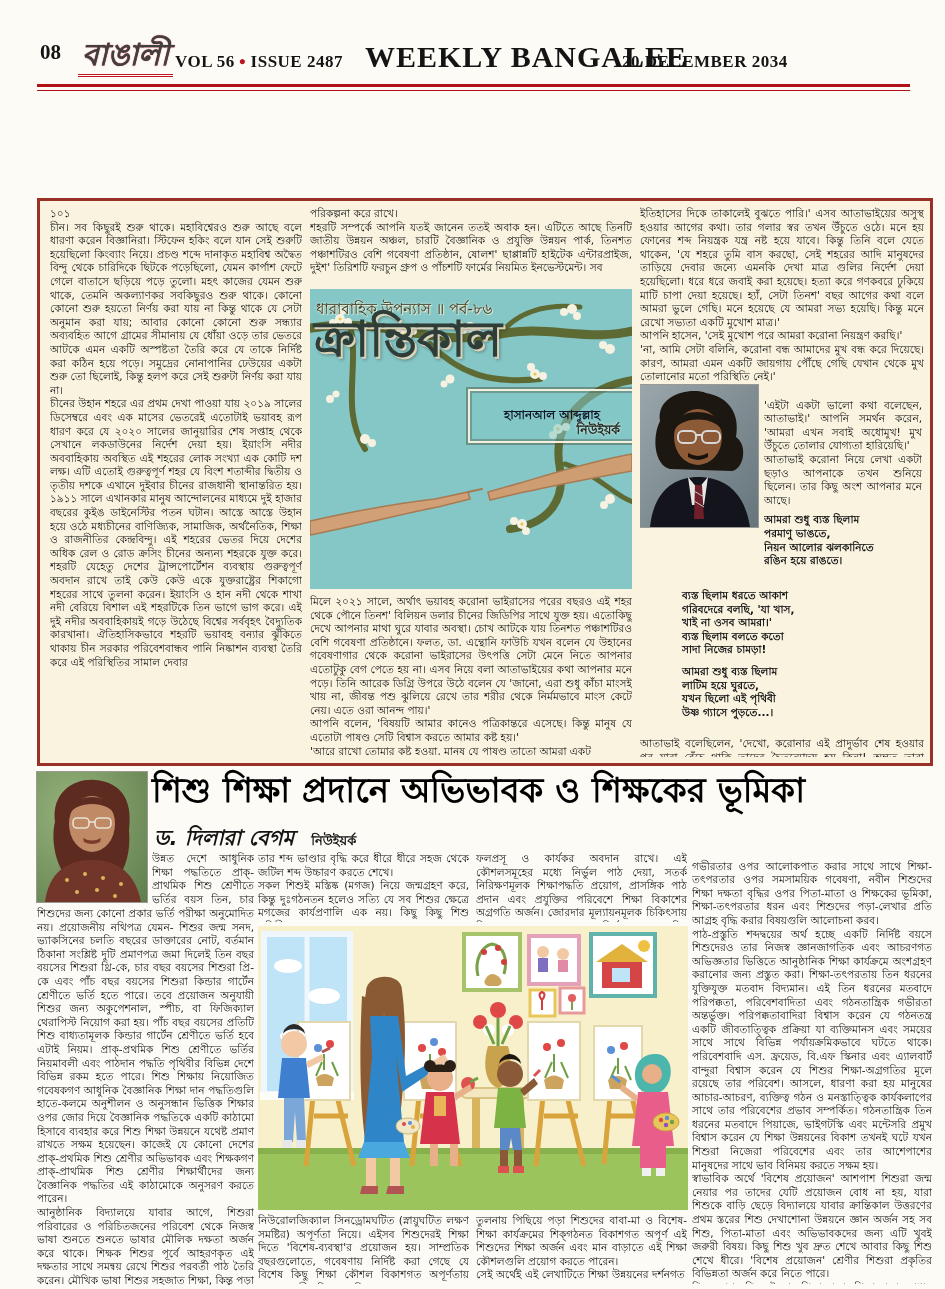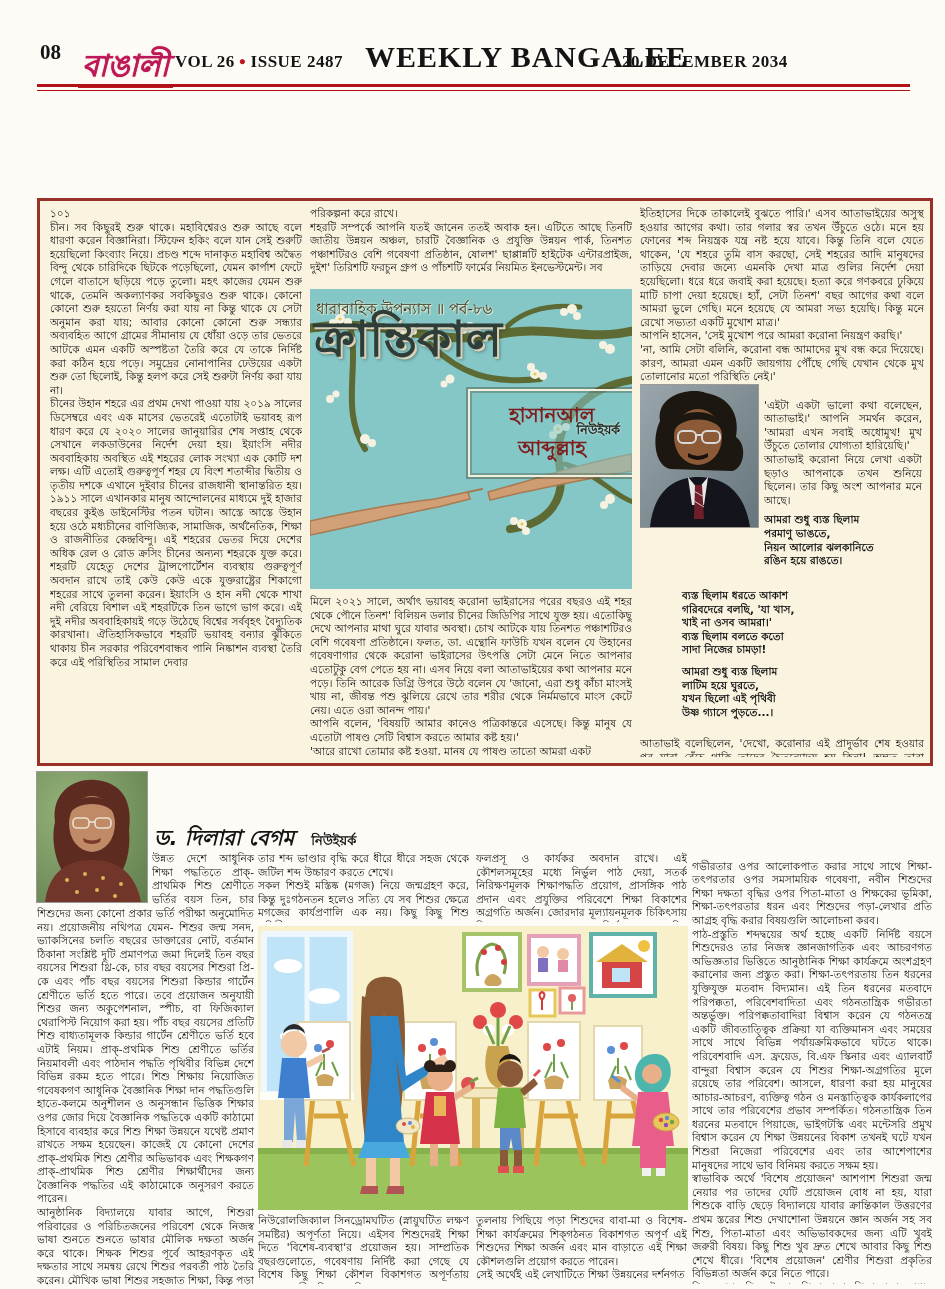--- a/index.html
+++ b/index.html
@@ -1,22 +1,22 @@
 <!DOCTYPE html>
 <html><head>
 <meta charset="utf-8">
 <style>
   html,body{margin:0;padding:0;background:#e8e6e0;}
   .page{position:relative;width:945px;height:1289px;background:#fdfbf6;margin:0 auto;overflow:hidden;
         font-family:"DejaVu Sans",sans-serif;color:#141414;}
   .abs{position:absolute;}
   
   .pagenum{font-family:"Liberation Serif",serif;font-weight:700;font-size:21px;}
-  .logo{color:#be185d;font-weight:800;font-size:30px;font-style:italic;line-height:1;
-        text-shadow:0 0 1px #c01420;border-bottom:3px double #c01420;padding:2px 4px 4px;margin-top:11px;}
+  .logo{color:#404040;font-weight:800;font-size:30px;font-style:italic;line-height:1;
+        text-shadow:0 0 1px #c01420;border-bottom:3px double #c01420;padding:2px 4px 4px;}
   .volissue,.dateline{font-family:"Liberation Serif",serif;font-size:17px;font-weight:600;letter-spacing:.5px;}
   .reddot{color:#c01420;font-size:12px;vertical-align:2px;padding:0 4px;}
   .masthead{font-family:"Liberation Serif",serif;font-weight:700;font-size:30px;letter-spacing:1px;}
   .rule{border-top:3px solid #b01217;border-bottom:1px solid #b01217;height:3px;}
   
   .banner{background:
      radial-gradient(ellipse 130px 55px at 10% 22%, rgba(20,146,126,.9) 0%, rgba(20,146,126,0) 62%),
      radial-gradient(ellipse 200px 90px at 4% 85%, rgba(91,45,143,.95) 0%, rgba(91,45,143,0) 65%),
      radial-gradient(ellipse 250px 100px at 28% 75%, rgba(164,40,110,.85) 0%, rgba(164,40,110,0) 65%),
      radial-gradient(ellipse 320px 120px at 52% 35%, rgba(211,31,60,.9) 0%, rgba(211,31,60,0) 62%),
@@ -29,38 +29,38 @@
   .banner-title{position:absolute;left:0;right:0;top:24px;text-align:center;color:#fff;
      font-size:37px;font-weight:800;text-shadow:0 2px 4px rgba(40,0,40,.45);z-index:2;}
   
   .novelbox{border:3px solid #993128;background:#f9f3e0;}
   .bn{font-size:10.5px;line-height:13.6px;text-align:justify;white-space:pre-line;overflow:hidden;}
   .illus{background:#84c7c6;overflow:hidden;}
   .serial-label{font-size:15px;font-weight:400;color:#3a3a24;text-shadow:0 0 3px #eee9d0,1px 1px 0 #eee9d0;}
   .novel-title{font-size:49px;font-weight:800;color:#2e3d38;line-height:1;
      text-shadow:2px 2px 0 #d9d2b8,3px 3px 3px rgba(20,20,20,.35);}
   .author-plate{border:2px solid #f3efdd;box-shadow:0 0 0 2px rgba(70,80,60,.45), inset 0 0 0 2px rgba(70,80,60,.35);
-     background:rgba(132,199,198,.55);text-align:center;font-weight:800;font-size:20px;color:#7f1d1d;padding:9px 6px;}
+     background:rgba(132,199,198,.55);text-align:center;font-weight:800;font-size:12px;color:#0f172a;padding:15px 6px;}
   .author-loc{font-weight:800;font-size:12.5px;color:#26261a;text-align:right;text-shadow:0 0 3px #d9eff0;}
   .poem{white-space:pre-line;font-size:10.5px;line-height:13.6px;font-weight:600;}
   
   .headline{font-size:34px;font-weight:800;line-height:1.2;color:#000;}
   .byline-author{font-size:21px;font-weight:800;font-style:italic;text-align:right;}
   .byline-loc{font-size:13px;font-weight:800;margin-left:12px;}
   .photo-frame{outline:1px solid #9a9a92;}
 </style>
 </head>
 <body>
 
 <div class="page">
 
   <div class="abs pagenum" style="left:40px;top:40px">08</div>
   <div class="abs logo" style="left:78px;top:38px">বাঙালী</div>
   <div class="abs volissue" style="left:175px;top:52px">
-    <span>VOL 26</span><span class="reddot">●</span><span>ISSUE 2487</span>
+    <span>VOL 56</span><span class="reddot">●</span><span>ISSUE 2487</span>
   </div>
   <div class="abs masthead" style="left:365px;top:40px">WEEKLY BANGALEE</div>
   <div class="abs dateline" style="left:622px;top:52px">20 DECEMBER 2034</div>
   <div class="abs rule" style="left:37px;top:84px;width:873px"></div>
 
 
   <div class="abs novelbox" style="left:37px;top:198px;width:890px;height:562px">
 
     <div class="abs bn" style="left:10px;top:6px;width:252px;height:548px">        ১০১
     চীন। সব কিছুরই শুরু থাকে। মহাবিশ্বেরও শুরু আছে বলে ধারণা করেন বিজ্ঞানিরা। স্টিফেন হকিং বলে যান সেই শুরুটি হয়েছিলো কিংব্যাং নিয়ে। প্রচণ্ড শব্দে দানাকৃত মহাবিশ্ব অদ্বৈত বিন্দু থেকে চারিদিকে ছিটকে পড়েছিলো, যেমন কার্পাশ ফেটে গেলে বাতাসে ছড়িয়ে পড়ে তুলো। মহৎ কাজের যেমন শুরু থাকে, তেমনি অকল্যাণকর সবকিছুরও শুরু থাকে। কোনো কোনো শুরু হয়তো নির্ণয় করা যায় না কিন্তু থাকে যে সেটা অনুমান করা যায়; আবার কোনো কোনো শুরু সন্ধ্যার অব্যবহিত আগে গ্রামের সীমানায় যে ধোঁয়া ওড়ে তার ভেতরে আটকে এমন একটি অস্পষ্টতা তৈরি করে যে তাকে নির্দিষ্ট করা কঠিন হয়ে পড়ে। সমুদ্রের নোনাপানির ঢেউয়ের একটা শুরু তো ছিলোই, কিন্তু হলপ করে সেই শুরুটা নির্ণয় করা যায় না।
@@ -246,20 +246,21 @@
           <circle cx="48" cy="102" r="2"></circle>
           <circle cx="66" cy="106" r="2"></circle>
           <circle cx="84" cy="112" r="2"></circle>
           <circle cx="40" cy="120" r="2"></circle>
           <circle cx="60" cy="118" r="2"></circle>
           <circle cx="78" cy="124" r="2"></circle>
         </g>
     </svg>
   </div>
 
+  <div class="abs headline" style="left:152px;top:770px;width:780px">শিশু শিক্ষা প্রদানে অভিভাবক ও শিক্ষকের ভূমিকা</div>
   <div class="abs" style="left:154px;top:822px">
     <span class="byline-author">ড. দিলারা বেগম</span>
     <span class="byline-loc">নিউইয়র্ক</span>
   </div>
 
   <div class="abs bn" style="left:152px;top:852px;width:102px;height:52px">    উন্নত দেশে আধুনিক শিক্ষা পদ্ধতিতে প্রাক্-প্রাথমিক শিশু শ্রেণীতে ভর্তির বয়স তিন, চার এবং পাঁচ বছর। নিউইয়র্কে প্রাক্-প্রাথমিক শিশু শ্রেণীতে</div>
 
   <div class="abs bn" style="left:37px;top:907px;width:217px;height:378px">শিশুদের জন্য কোনো প্রকার ভর্তি পরীক্ষা অনুমোদিত নয়। প্রয়োজনীয় নথিপত্র যেমন- শিশুর জন্ম সনদ, ভ্যাকসিনের চলতি বছরের ডাক্তারের নোট, বর্তমান ঠিকানা সংশ্লিষ্ট দুটি প্রমাণপত্র জমা দিলেই তিন বছর বয়সের শিশুরা থ্রি-কে, চার বছর বয়সের শিশুরা প্রি-কে এবং পাঁচ বছর বয়সের শিশুরা কিন্ডার গার্টেন শ্রেণীতে ভর্তি হতে পারে। তবে প্রয়োজন অনুযায়ী শিশুর জন্য অকুপেশনাল, স্পীচ, বা ফিজিক্যাল থেরাপিস্ট নিয়োগ করা হয়। পাঁচ বছর বয়সের প্রতিটি শিশু বাধ্যতামূলক কিন্ডার গার্টেন শ্রেণীতে ভর্তি হবে এটাই নিয়ম। প্রাক্-প্রথমিক শিশু শ্রেণীতে ভর্তির নিয়মাবলী এবং পাঠদান পদ্ধতি পৃথিবীর বিভিন্ন দেশে বিভিন্ন রকম হতে পারে। শিশু শিক্ষায় নিয়োজিত গবেষকগণ আধুনিক বৈজ্ঞানিক শিক্ষা দান পদ্ধতিগুলি হাতে-কলমে অনুশীলন ও অনুসন্ধান ভিত্তিক শিক্ষার ওপর জোর দিয়ে বৈজ্ঞানিক পদ্ধতিকে একটি কাঠামো হিসাবে ব্যবহার করে শিশু শিক্ষা উন্নয়নে যথেষ্ট প্রমাণ রাখতে সক্ষম হয়েছেন। কাজেই যে কোনো দেশের প্রাক্-প্রথমিক শিশু শ্রেণীর অভিভাবক এবং শিক্ষকগণ প্রাক্-প্রাথমিক শিশু শ্রেণীর শিক্ষার্থীদের জন্য বৈজ্ঞানিক পদ্ধতির এই কাঠামোকে অনুসরণ করতে পারেন।
     আনুষ্ঠানিক বিদ্যালয়ে যাবার আগে, শিশুরা পরিবারের ও পরিচিতজনের পরিবেশ থেকে নিজস্ব ভাষা শুনতে শুনতে ভাষার মৌলিক দক্ষতা অর্জন করে থাকে। শিক্ষক শিশুর পূর্বে আহরণকৃত এই দক্ষতার সাথে সমন্বয় রেখে শিশুর পরবর্তী পাঠ তৈরি করেন। মৌখিক ভাষা শিশুর সহজাত শিক্ষা, কিন্তু পড়া ও লেখা শিশুকে শিখতে হয়। শিশুকে সঠিকভাবে শোনানো দায়িত্ব হচ্ছে বড়দের। শিশুরা শুরুতে ভুলভাবে শুনলেও এক সংক্রিয়তায় অক্ষরের ধ্বনি যদি শিশুকে বিষয়বস্তু শিখল করতে অর্থপূর্ণ হয়। দেশে, গানে, গল্পে, খেলা-ধুলা ও অনুকরণের মাধ্যমে শিশুদের শিখন প্রক্রিয়া উন্নত হতে থাকে। শিশু অনেক শব্দ আয়ত্ত করার পর শব্দ মিলিয়ে একটি সম্পূর্ণ বাক্য প্রকাশ করার চেষ্টা করে। এভাবে শিশু নিজে নিজেই</div>
 

